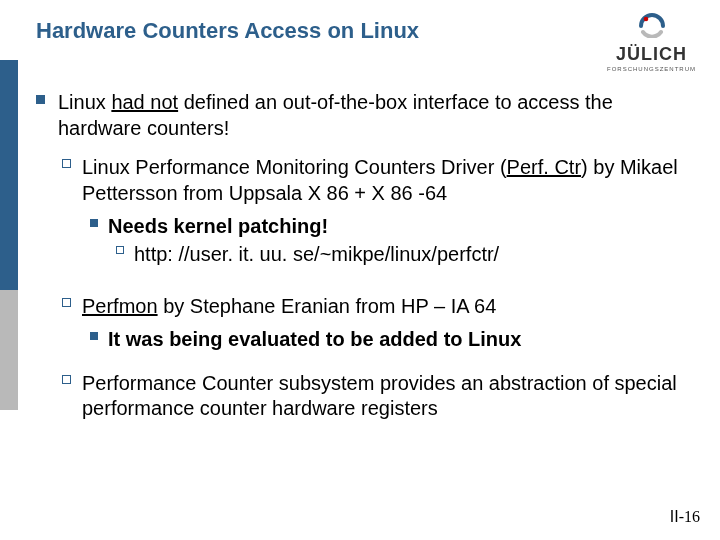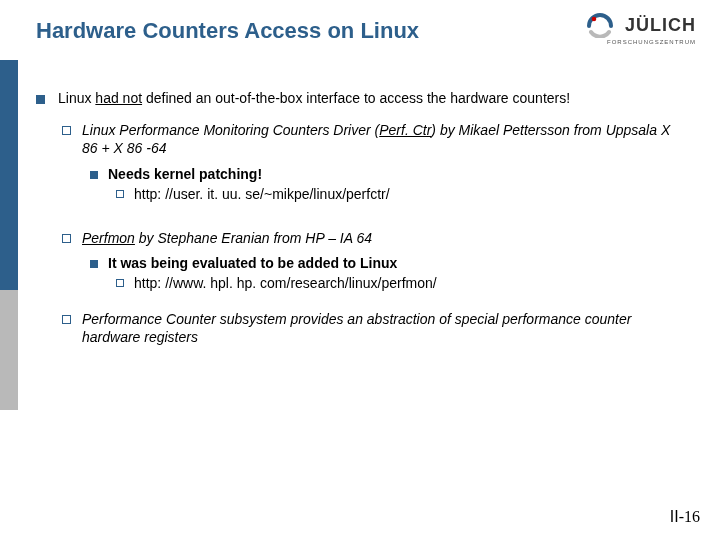--- a/index.html
+++ b/index.html
@@ -46,21 +46,22 @@
   }
   .logo {
     position: absolute;
     right: 24px;
     top: 12px;
     text-align: left;
   }
   .logo-row {
     display: flex;
     align-items: center;
-    gap: 12px;
+    gap: 6px;
+    flex-direction: column;
   }
   .logo-mark {
     width: 26px;
     height: 26px;
     position: relative;
   }
   .logo-mark svg { display:block; }
   .logo-text {
     font-size: 18px;
     font-weight: bold;
@@ -72,40 +73,39 @@
     letter-spacing: 1px;
     color: #555;
     text-align: right;
     margin-top: 1px;
   }
   .content {
     position: absolute;
     left: 36px;
     top: 84px;
     width: 650px;
-    font-size: 14px;
+    font-size: 20px;
     line-height: 1.28;
   }
   .lvl1 {
     margin: 6px 0 14px 22px;
     position: relative;
   }
   .lvl1::before {
     content: "";
     position: absolute;
     left: -22px;
     top: 5px;
     width: 9px;
     height: 9px;
     background: #2d5f8b;
   }
   .lvl2 {
     margin: 10px 0 8px 46px;
     position: relative;
-    font-style: italic;
   }
   .lvl2::before {
     content: "";
     position: absolute;
     left: -20px;
     top: 4px;
     width: 9px;
     height: 9px;
     border: 1.5px solid #2d5f8b;
     box-sizing: border-box;
@@ -191,23 +191,20 @@
     </div>
 
     <div class="gap"></div>
 
     <div class="lvl2">
       <span class="u">Perfmon</span><span> by Stephane Eranian from HP – IA 64</span>
     </div>
     <div class="lvl3">
       <span>It was being evaluated to be added to Linux</span>
     </div>
-    <div class="lvl4">
-      <span>http: //www. hpl. hp. com/research/linux/perfmon/</span>
-    </div>
 
     <div class="gap"></div>
 
     <div class="lvl2" style="margin-top:2px">
       <span>Performance</span><span> Counter subsystem provides an abstraction of special performance counter hardware registers</span>
     </div>
 
   </div>
 
   <div class="pagenum">

